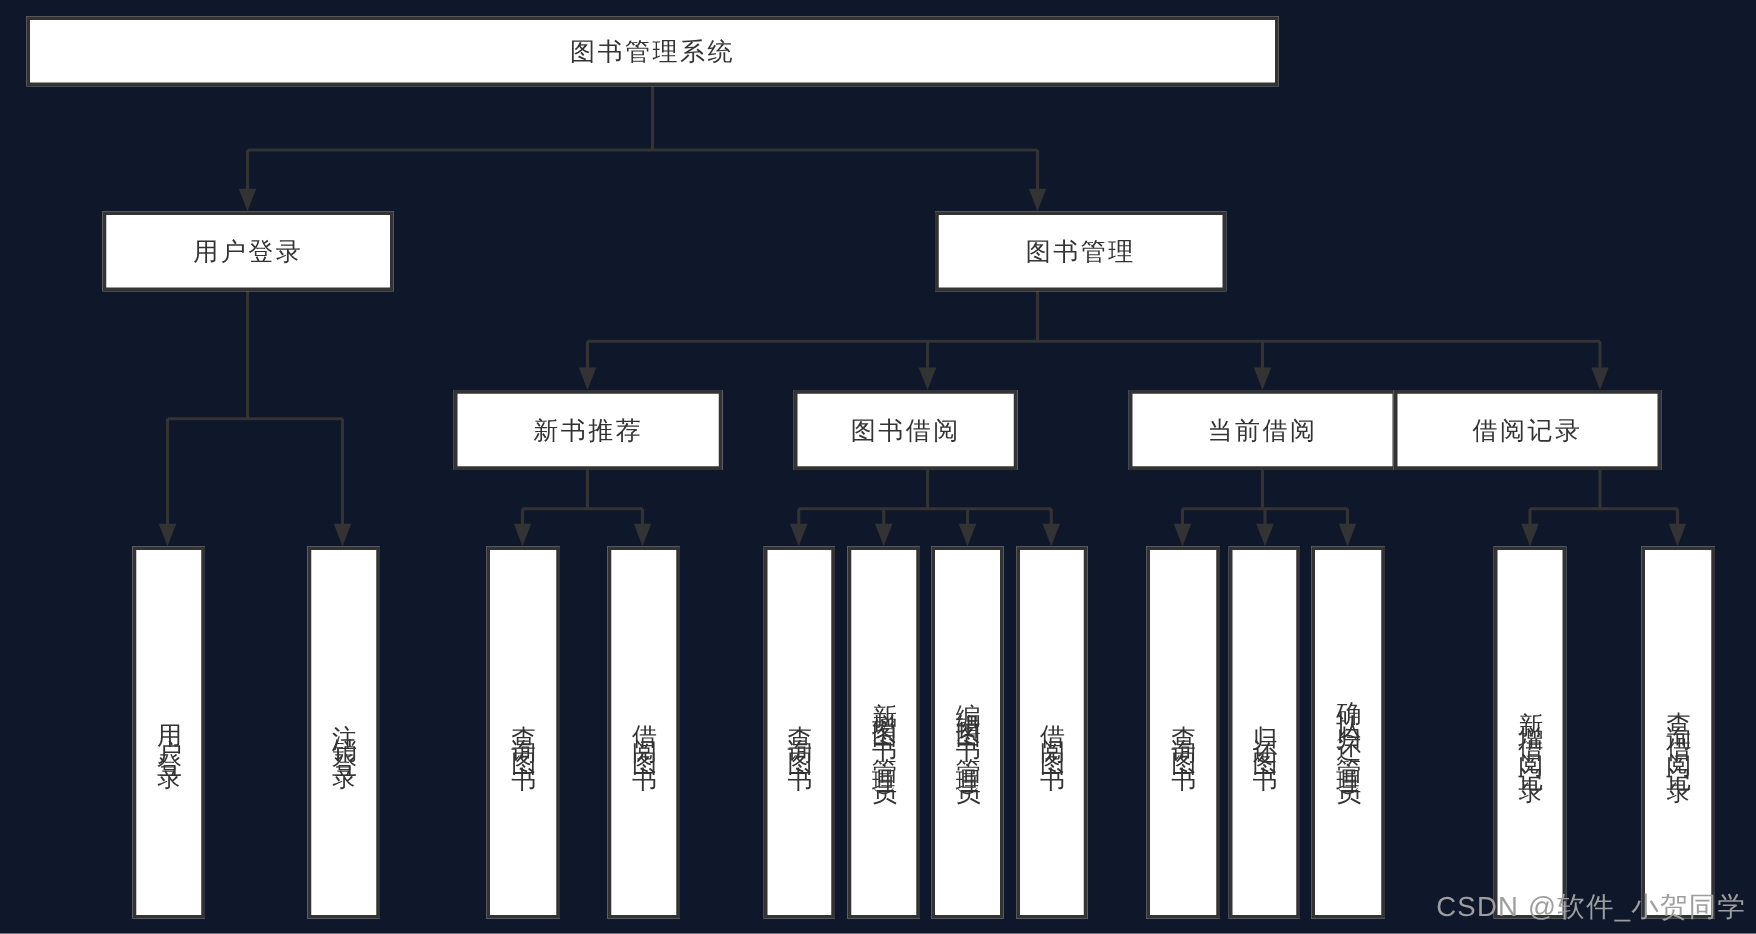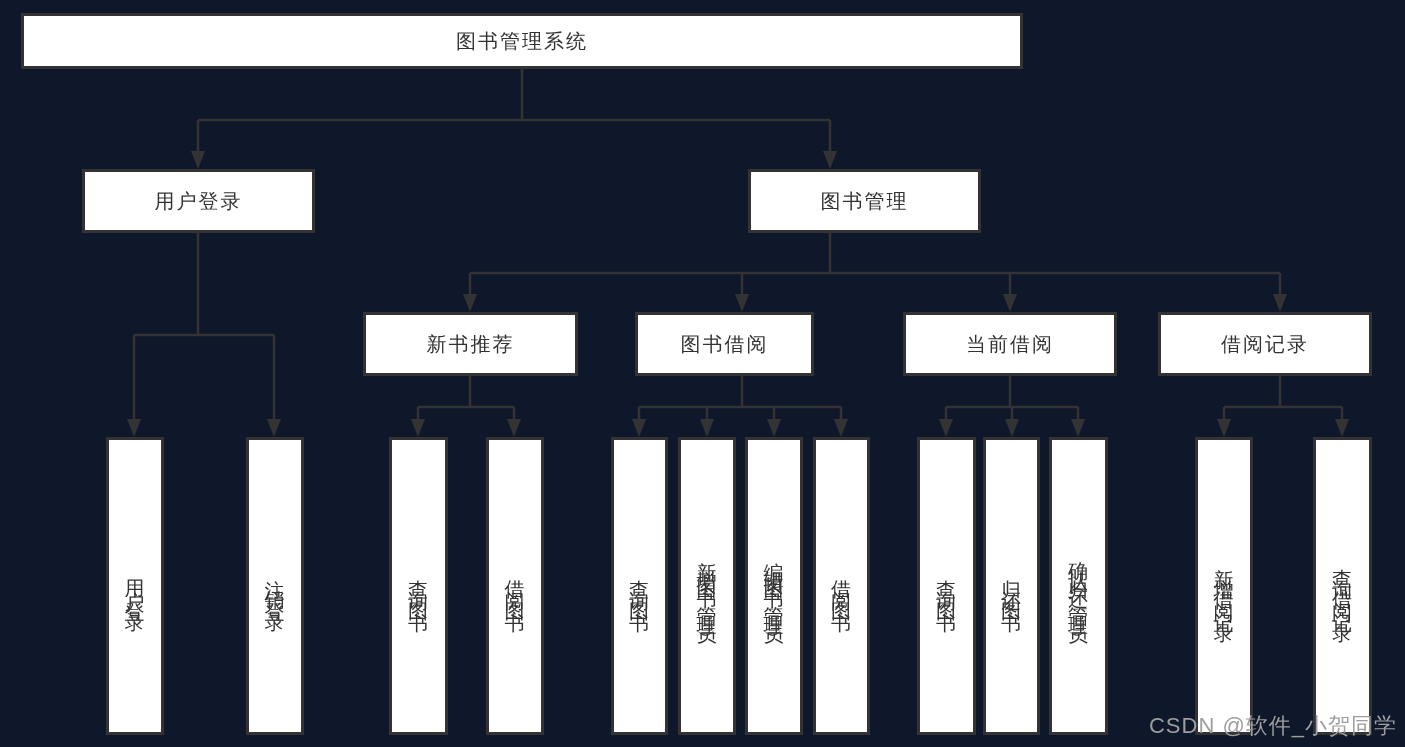--- a/index.html
+++ b/index.html
@@ -91,21 +91,21 @@
     </svg>
 
   <div class="node" style="left:21px; top:13px; width:1002px; height:56px;">图书管理系统</div>
 
   <div class="node" style="left:82px; top:169px; width:233px; height:64px;">用户登录</div>
   <div class="node" style="left:713px; top:169px; width:233px; height:64px;margin-left:35px;">图书管理</div>
 
   <div class="node" style="left:363px; top:312px; width:215px; height:64px;">新书推荐</div>
   <div class="node" style="left:635px; top:312px; width:179px; height:64px;">图书借阅</div>
   <div class="node" style="left:903px; top:312px; width:214px; height:64px;">当前借阅</div>
-  <div class="node" style="left:1158px; top:312px; width:214px; height:64px;">借阅记录</div>
+  <div class="node" style="left:1115px; top:312px; width:214px; height:64px;">借阅记录</div>
 
   <div class="vnode" style="left:106px; top:437px; width:58px; height:298px;">用户登录</div>
   <div class="vnode" style="left:246px; top:437px; width:58px; height:298px;">注销登录</div>
 
   <div class="vnode" style="left:389px; top:437px; width:59px; height:298px;">查询图书</div>
   <div class="vnode" style="left:486px; top:437px; width:58px; height:298px;">借阅图书</div>
 
   <div class="vnode" style="left:611px; top:437px; width:57px; height:298px;">查询图书</div>
   <div class="vnode" style="left:678px; top:437px; width:58px; height:298px; letter-spacing:9px;">新增图书（管理员）</div>
   <div class="vnode" style="left:745px; top:437px; width:58px; height:298px; letter-spacing:9px;">编辑图书（管理员）</div>

